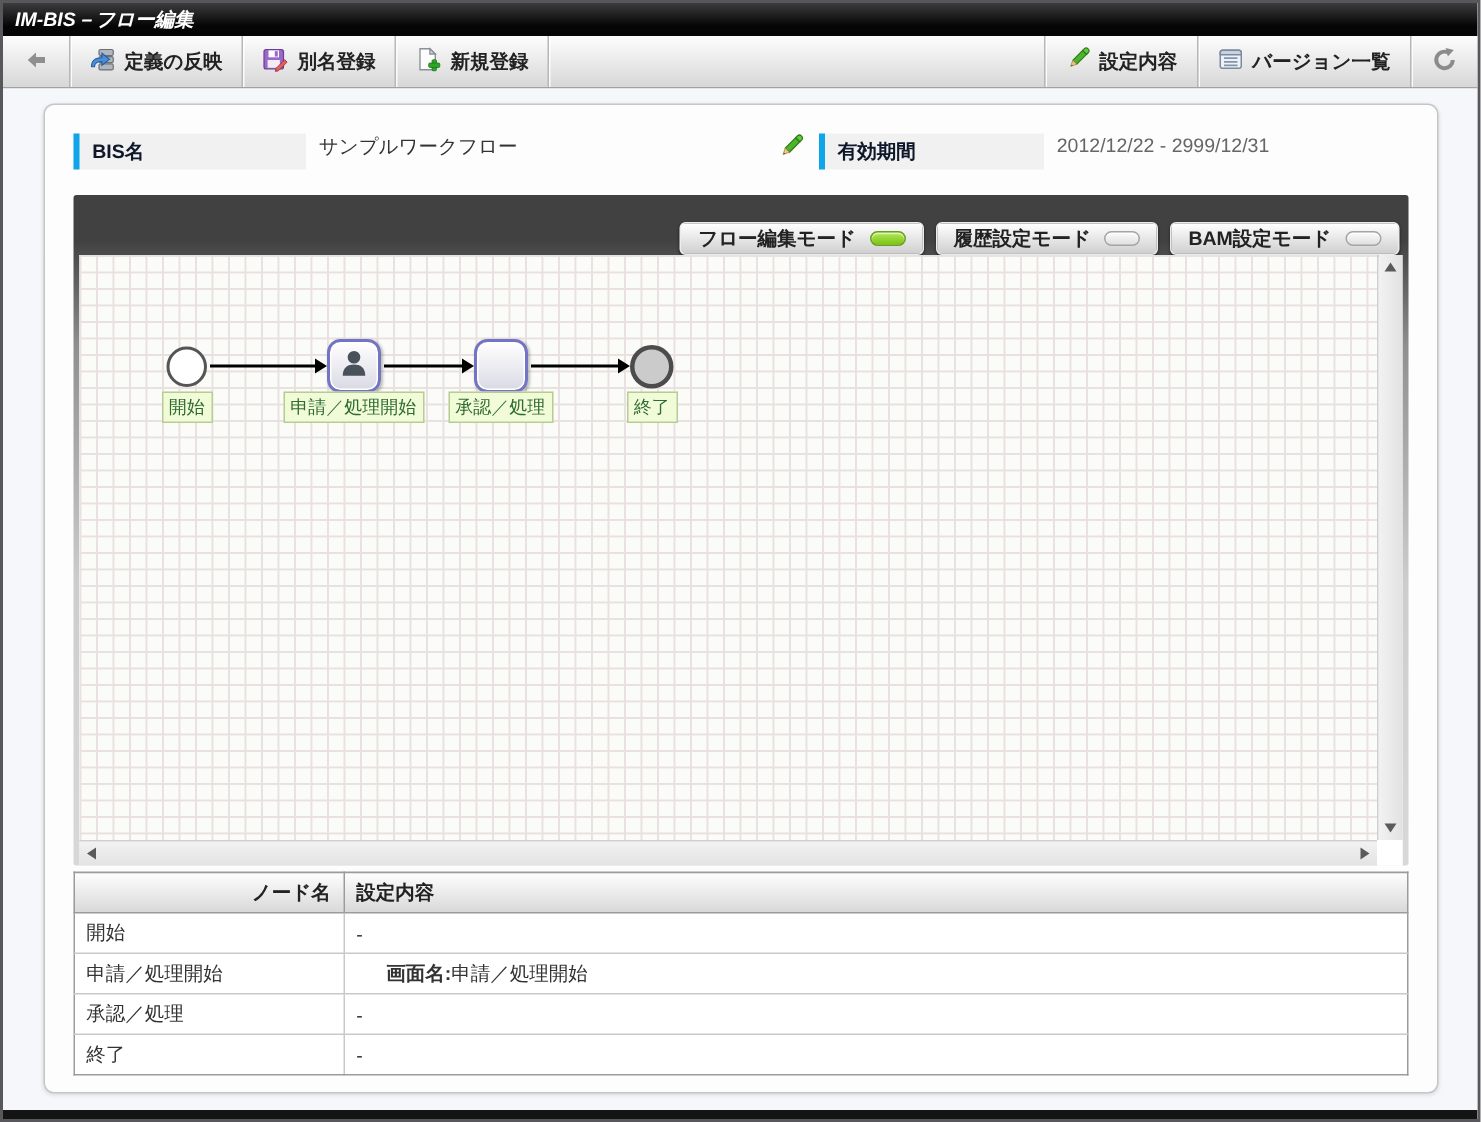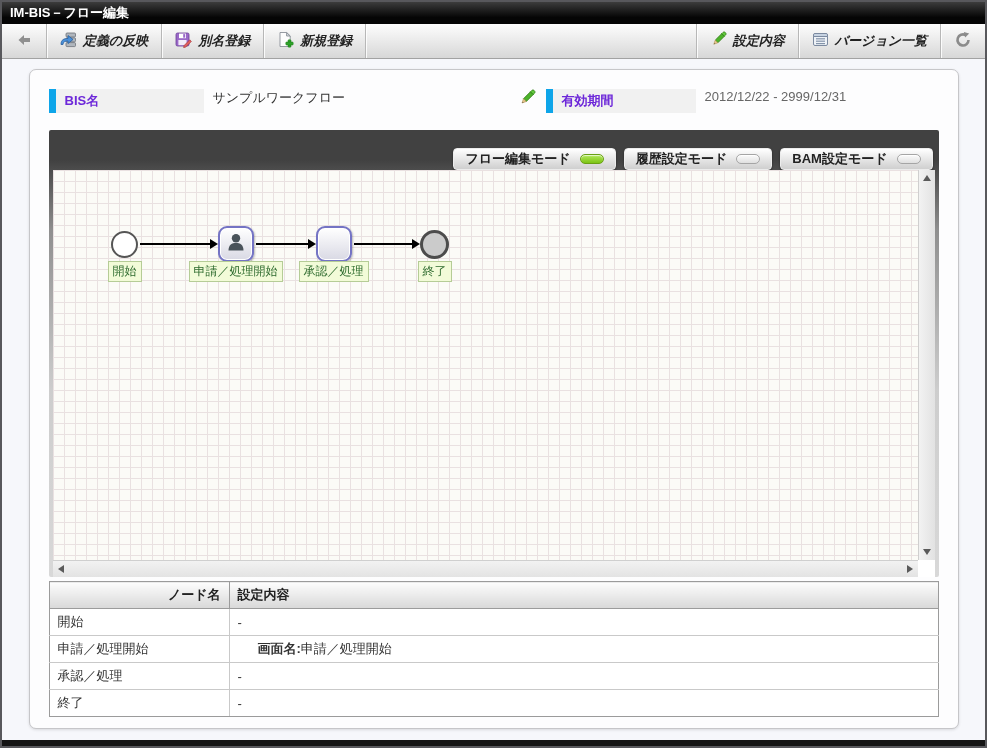--- a/index.html
+++ b/index.html
@@ -2,40 +2,40 @@
 <html><head>
 <meta charset="utf-8">
 <style>
   * { margin:0; padding:0; box-sizing:border-box; }
   body { font-family:"Liberation Sans","DejaVu Sans",sans-serif; background:#888; }
   .page { width:987px; height:748px; border:2px solid #58585c; background:#fff;
           display:flex; flex-direction:column; overflow:hidden; }
 
   
   .title-bar { height:22px; flex:none; background:linear-gradient(#3c3c3c,#050505 70%);
-               color:#fff; font-size:13px; font-weight:bold; line-height:22px; padding:0 8px; }
+               color:#fff; font-size:13px; font-weight:bold; line-height:22px; padding:0 8px;font-style:italic; }
 
   
   .toolbar { height:35px; flex:none; background:linear-gradient(#fdfdfd,#d7d7d7);
              border-bottom:1px solid #a2a2a2; display:flex; align-items:stretch; }
   .tbtn { display:flex; align-items:center; gap:6px; padding:1px 13px; font-size:13px;
-          font-weight:bold; color:#222; cursor:pointer; white-space:nowrap;font-style:italic; }
+          font-weight:bold; color:#222; cursor:pointer; white-space:nowrap; }
   .sep { width:1px; background:#b7b7b7; box-shadow:1px 0 0 rgba(255,255,255,.85); }
   .spacer { flex:1; }
 
   
   .content { flex:1; background:#f6f7fb; overflow:hidden; }
   .panel { margin:10px auto 0; width:930px; height:660px; background:#fdfdfe;
            border:1px solid #c6c6c9; border-radius:7px; box-shadow:0 1px 3px rgba(0,0,0,.12);
            padding:19px 19px 0 19px; }
 
   
   .info-bar { display:flex; height:24px; align-items:stretch; margin-bottom:17px; font-size:13px; }
-  .info-label { background:#f1f1f1; border-left:7px solid #0ea5e9; font-weight:bold;
-                display:flex; align-items:center; padding-left:9px; color:#6d28d9; }
+  .info-label { background:#f1f1f1; border-left:4px solid #0ea5e9; font-weight:bold;
+                display:flex; align-items:center; padding-left:9px; color:#0f172a; }
   .info-label.bis { width:155px; }
   .info-label.period { width:150px; margin-left:4px; }
   .info-value { display:flex; padding-left:9px; color:#333; }
   .info-value.bis { width:338px; justify-content:space-between; padding-right:6px; }
   .info-value.period { flex:1; color:#666; }
   .edit-pencil { cursor:pointer; }
 
   
   .canvas-outer { background:linear-gradient(180deg,#414141 0px,#414141 30px,#8f8f8f 100px,#cdcdcd 260px,#d8d8d8 100%);
                   padding:0 4px; border-radius:2px; }

